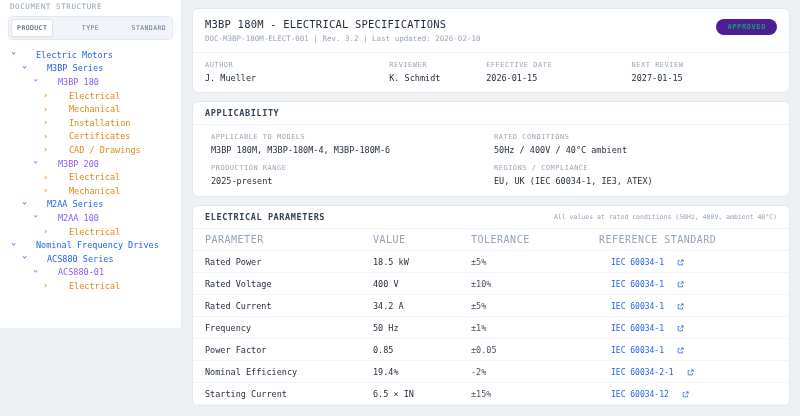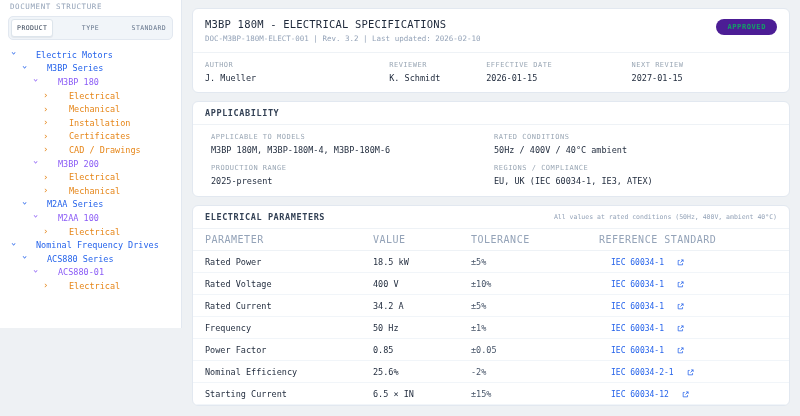--- a/index.html
+++ b/index.html
@@ -338,21 +338,21 @@
                 <svg viewBox="0 0 12 12" width="7" height="7">
                   <path d="M4.5 2.5H2v7.5h7.5V7" fill="none" stroke="currentColor" stroke-width="1.3"></path>
                   <path d="M7 1.5h3.5V5" fill="none" stroke="currentColor" stroke-width="1.3"></path>
                   <path d="M10.6 1.4 6 6" fill="none" stroke="currentColor" stroke-width="1.3"></path>
                 </svg>
               </span>
             </a></div>
         </div>
         <div class="trow">
           <div class="td">Nominal Efficiency</div>
-          <div class="td">25.6%</div>
+          <div class="td">19.4%</div>
           <div class="td tol">-2%</div>
           <div class="td"><a class="ref-link" style="color: rgb(37, 99, 235);">
               <span>IEC 60034-2-1</span>
               <span class="ext-icon">
                 <svg viewBox="0 0 12 12" width="7" height="7">
                   <path d="M4.5 2.5H2v7.5h7.5V7" fill="none" stroke="currentColor" stroke-width="1.3"></path>
                   <path d="M7 1.5h3.5V5" fill="none" stroke="currentColor" stroke-width="1.3"></path>
                   <path d="M10.6 1.4 6 6" fill="none" stroke="currentColor" stroke-width="1.3"></path>
                 </svg>
               </span>

